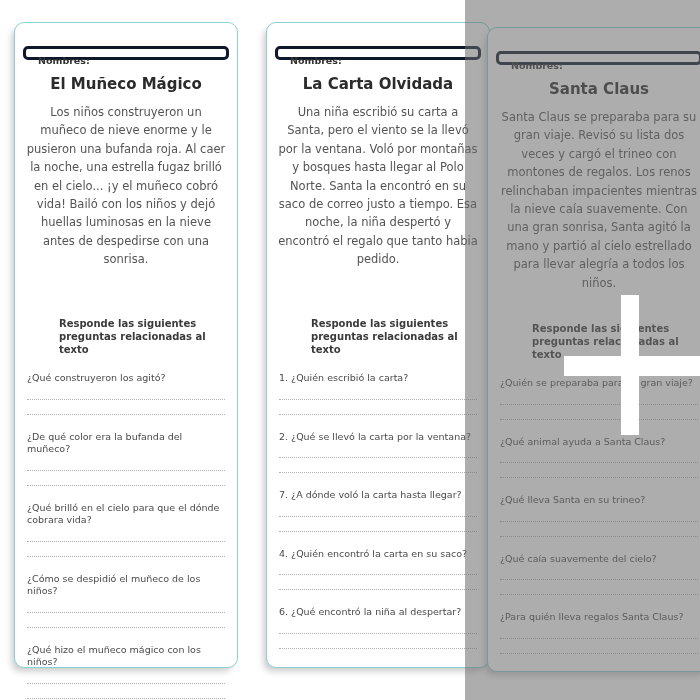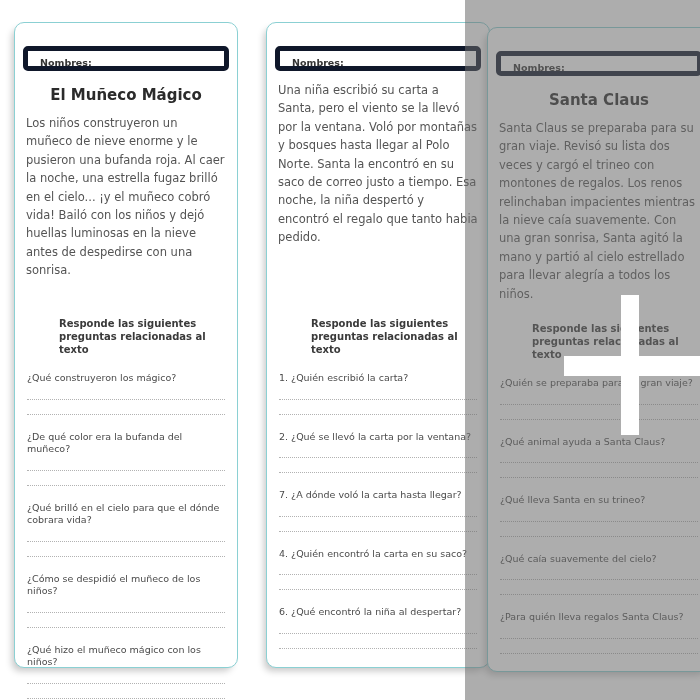--- a/index.html
+++ b/index.html
@@ -11,31 +11,31 @@
   .card {
     position:absolute; top:22px; width:224px; height:646px;
     background:#ffffff; box-sizing:border-box;
     border:1.5px solid #8bd0d3; border-radius:10px;
     box-shadow:-4px 5px 7px -2px rgba(0,0,0,0.22);
   }
   #card1 { left:14px; }
   #card2 { left:266px; }
   #card3 { left:487px; top:27px; height:645px; }
   .nombres {
-    margin:23px 8px 0; height:25px; box-sizing:border-box;
-    background:#ffffff; border:5px solid #0f172a; border-radius:5px;
+    margin:23px 8px 0; height:14px; box-sizing:border-box;
+    background:#ffffff; border:3px solid #0f172a; border-radius:5px;
     font-size:9.5px; font-weight:bold; color:#333333;
     line-height:24px; padding-left:12px;
   }
   .title {
     margin:15px 4px 4px; text-align:center;
     font-size:15px; font-weight:bold; color:#2b2b2b;
   }
   .story {
-    margin:10px 11px 0; 
+    margin:10px 11px 0; text-align:center;
     font-size:11.5px; line-height:18.4px; color:#545454;
   }
   .qblock { position:absolute; top:294px; left:12px; right:12px; }
   .responde {
     font-size:10px; font-weight:bold; color:#3a3a3a; line-height:13px;margin-left:32px;
   }
   .q { font-size:9.5px; color:#4a4a4a; line-height:12.5px; margin-top:16px; }
   .ln { border-top:1px dotted #b2b2b2; margin-top:14px; height:0; }
   #overlay {
     position:absolute; left:465px; top:0; width:235px; height:700px;
@@ -48,21 +48,21 @@
 </head>
 <body>
 
 <div class="card" id="card1">
   <div class="nombres">Nombres:</div>
   <div class="title">El Muñeco Mágico</div>
   <div class="story">Los niños construyeron un muñeco de nieve enorme y le pusieron una bufanda roja. Al caer la noche, una estrella fugaz brilló en el cielo... ¡y el muñeco cobró vida! Bailó con los niños y dejó huellas luminosas en la nieve antes de despedirse con una sonrisa.</div>
   <div class="qblock">
     <div class="responde">Responde las siguientes preguntas relacionadas al texto</div>
     <div>
-      <div class="q">¿Qué construyeron los mágico?</div>
+      <div class="q">¿Qué construyeron los agitó?</div>
       <div class="ln"></div>
       <div class="ln"></div>
     </div>
     <div>
       <div class="q">¿De qué color era la bufanda del muñeco?</div>
       <div class="ln"></div>
       <div class="ln"></div>
     </div>
     <div>
       <div class="q">¿Qué brilló en el cielo para que el dónde cobrara vida?</div>
@@ -77,20 +77,21 @@
     <div>
       <div class="q">¿Qué hizo el muñeco mágico con los niños?</div>
       <div class="ln"></div>
       <div class="ln"></div>
     </div>
   </div>
 </div>
 
 <div class="card" id="card2">
   <div class="nombres">Nombres:</div>
+  <div class="title">La Carta Olvidada</div>
   <div class="story">Una niña escribió su carta a Santa, pero el viento se la llevó por la ventana. Voló por montañas y bosques hasta llegar al Polo Norte. Santa la encontró en su saco de correo justo a tiempo. Esa noche, la niña despertó y encontró el regalo que tanto habia pedido.</div>
   <div class="qblock">
     <div class="responde">Responde las siguientes preguntas relacionadas al texto</div>
     <div>
       <div class="q">1. ¿Quién escribió la carta?</div>
       <div class="ln"></div>
       <div class="ln"></div>
     </div>
     <div>
       <div class="q">2. ¿Qué se llevó la carta por la ventana?</div>

